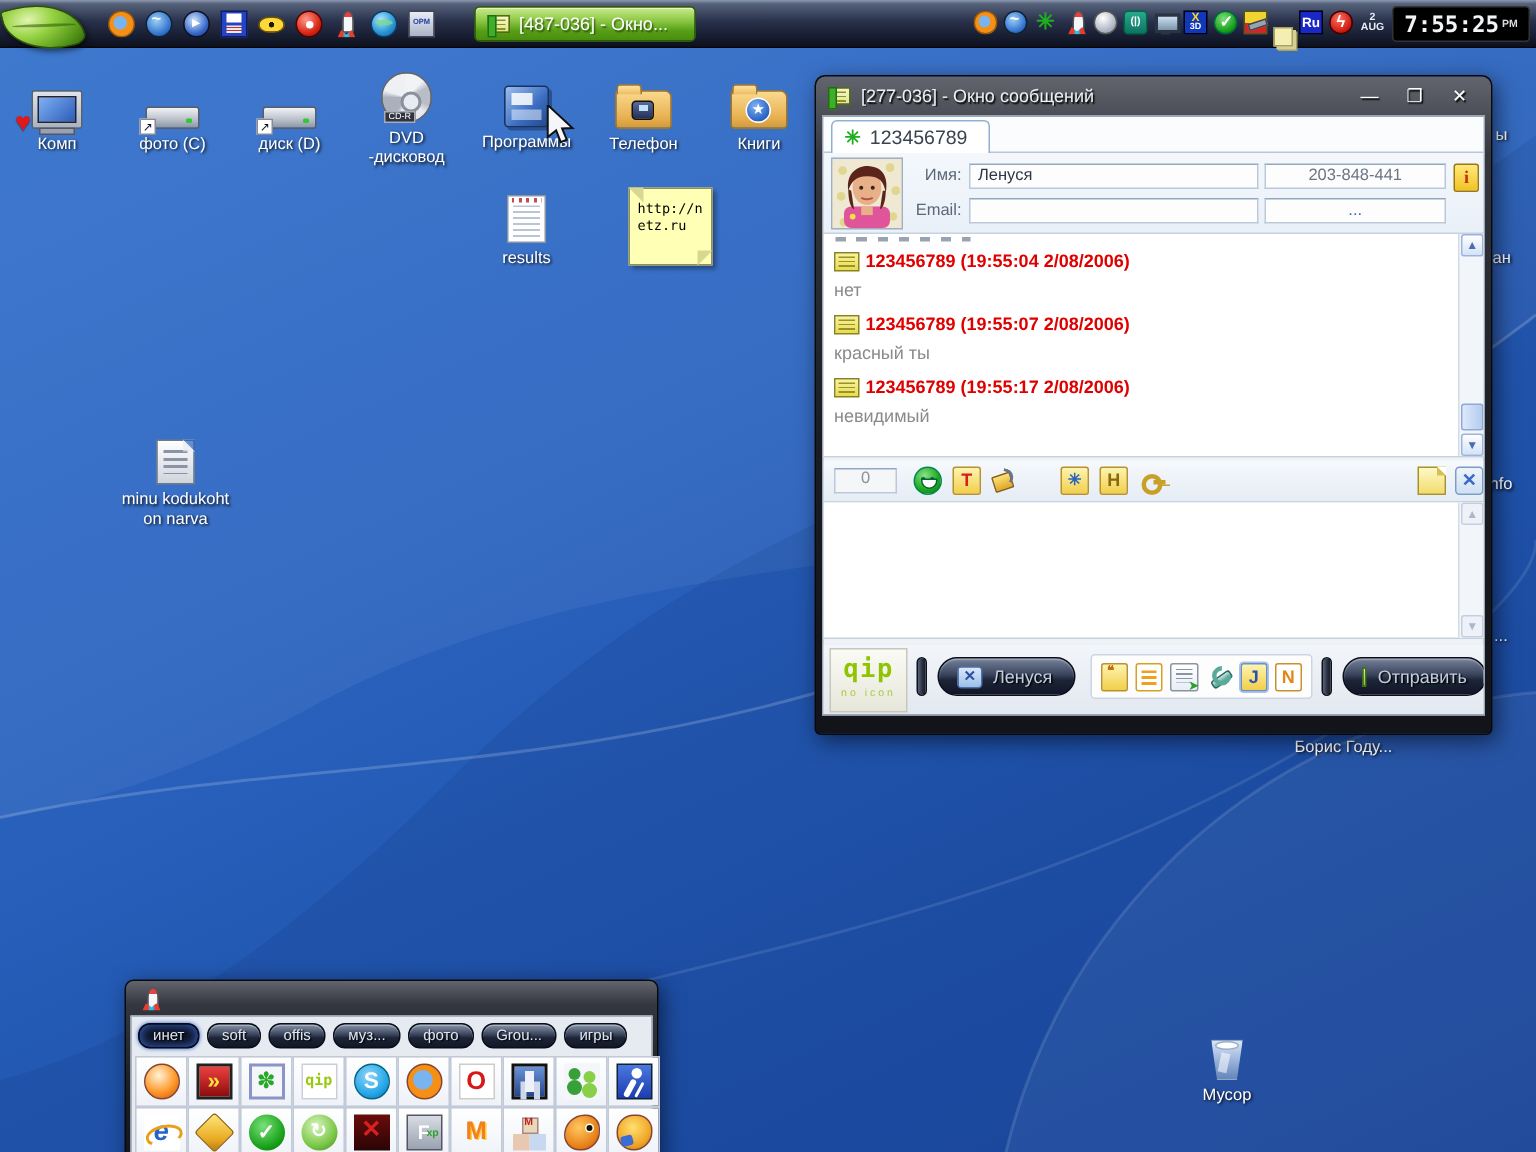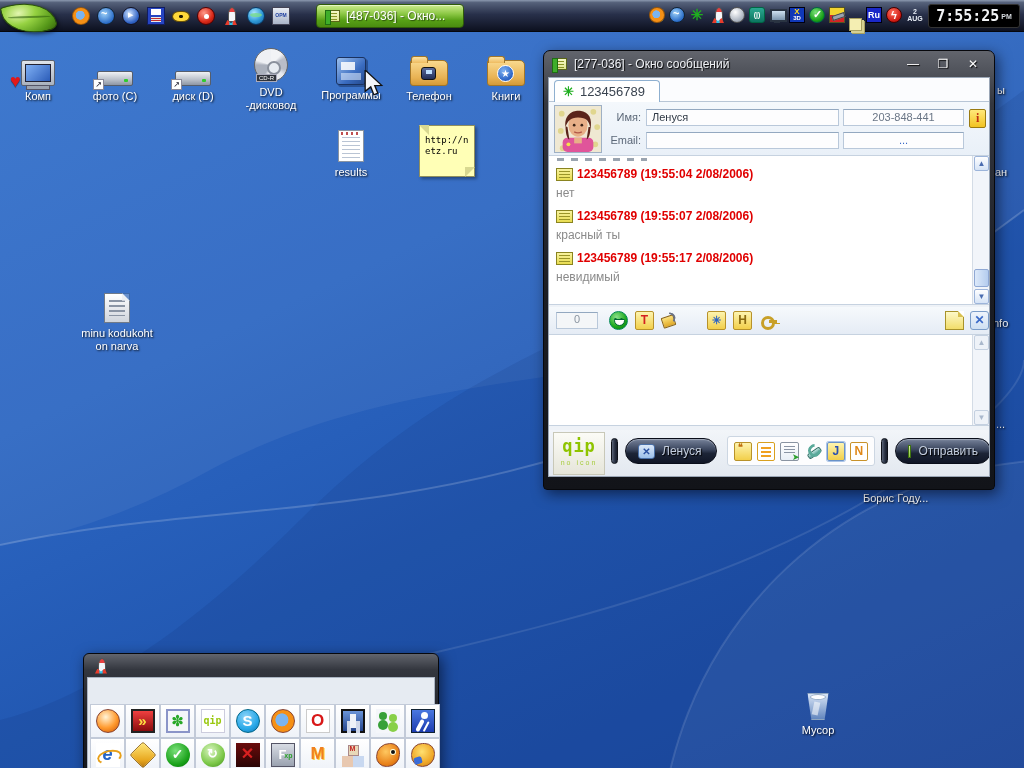--- a/index.html
+++ b/index.html
@@ -424,20 +424,29 @@
 <div class="partial-label" style="left:993px; top:317px">nfo</div>
 <div class="partial-label" style="left:996px; top:418px">...</div>
 <div class="partial-label partial-dim" style="left:873px; top:477px">Пушкин А.С</div>
 <div class="partial-label" style="left:863px; top:492px">Борис Году...</div>
 
 <div class="win" id="twin">
   <div class="tbar">
     <div class="tico ic-rocket" style="position:relative"></div>
   </div>
   <div id="tclient">
+    <div id="ttabs">
+      <div class="ttab active">инет</div>
+      <div class="ttab">soft</div>
+      <div class="ttab">offis</div>
+      <div class="ttab">муз...</div>
+      <div class="ttab">фото</div>
+      <div class="ttab">Grou...</div>
+      <div class="ttab">игры</div>
+    </div>
     <div id="tgrid">
       <div class="lcell">
           <div class="li li-dm"></div>
         </div>
       <div class="lcell">
           <div class="li li-fg">»</div>
         </div>
       <div class="lcell">
           <div class="li li-icq">✽</div>
         </div>

